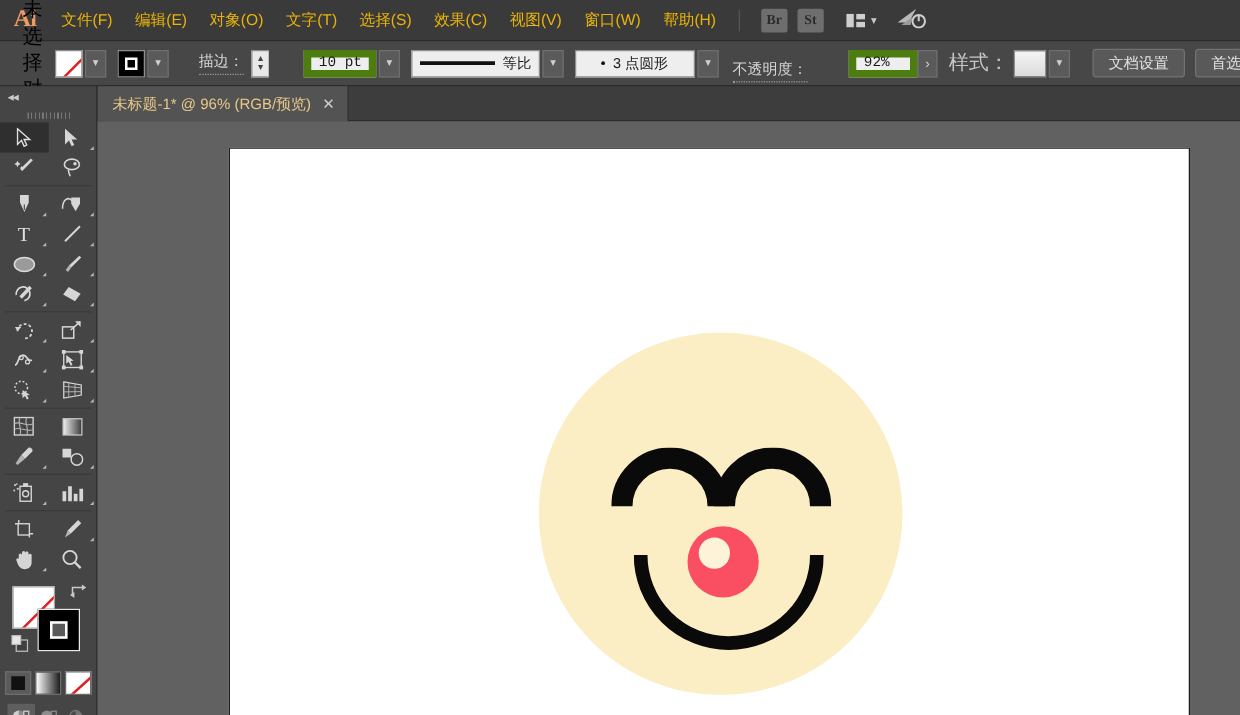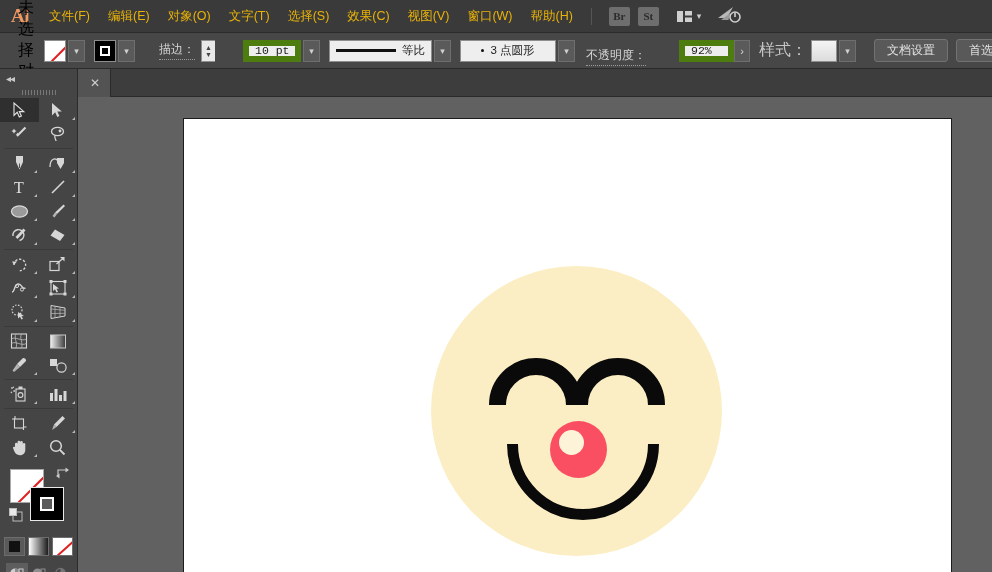--- a/index.html
+++ b/index.html
@@ -358,20 +358,21 @@
           <rect x="8" y="0" width="4" height="4" fill="none" stroke="#cfcfcf" stroke-width="1"></rect>
           <path d="M6 5 L6 13 L8.5 10.5 L10.5 13.5 L12 12.5 L10 9.8 L13 9.5 Z" fill="#cfcfcf"></path>
         </svg>
       </span>
       <span class="chev">▾</span>
     </div>
   </div>
 
   <div class="tabbar">
     <div class="doc-tab">
+      <span class="title">未标题-1* @ 96% (RGB/预览)</span>
       <span class="close">✕</span>
     </div>
   </div>
 
   <div class="toolpanel">
 
     <div class="tp-head">
       <span class="collapse-arrows">◂◂</span>
     </div>
     <div class="tp-grip">

